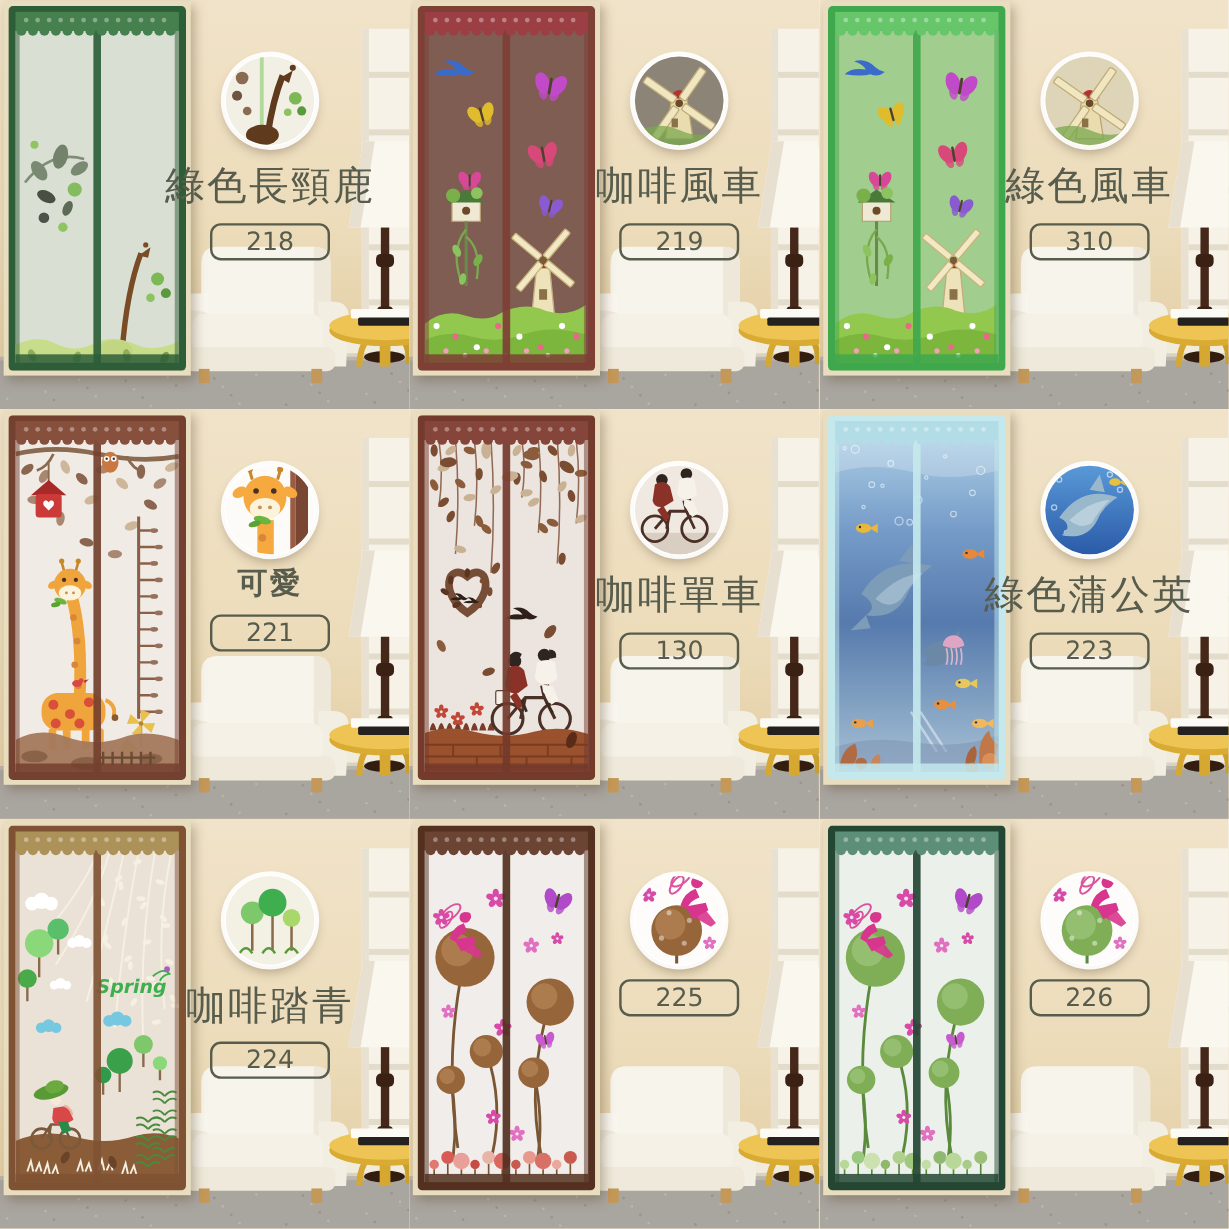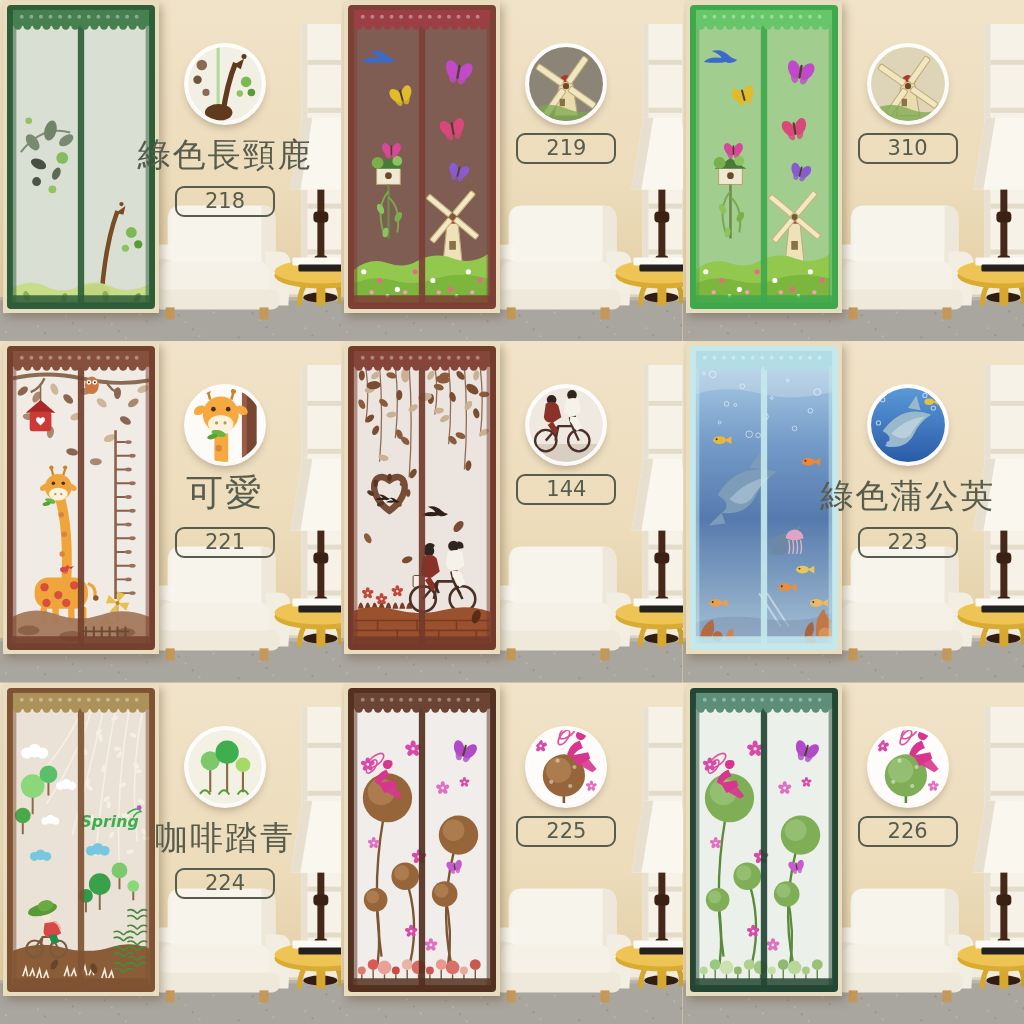--- a/index.html
+++ b/index.html
@@ -14,21 +14,21 @@
            filter:drop-shadow(3px 4px 5px rgba(90,70,40,.38));}
   .curtain::before{content:"";position:absolute;inset:-4px;background:#e9ddc0;z-index:-1;}
   .curtain svg{display:block;width:100%;height:100%;}
   .info{position:absolute;left:118px;top:46px;width:214px;display:flex;
         flex-direction:column;align-items:center;}
   .badge-circle{width:76px;height:76px;border-radius:50%;overflow:hidden;background:#fff;
         box-shadow:0 0 0 3px rgba(255,255,255,.92),0 5px 9px rgba(70,50,30,.35);}
   .badge-circle svg{display:block;width:100%;height:100%;}
   .pname{margin-top:13px;font-size:33px;line-height:1.2;color:var(--label-color,#575c4d);
         letter-spacing:2px;text-align:center;font-weight:500;white-space:nowrap;}
-  .two-line .pname{font-size:37px;margin-top:8px;}
+  .two-line .pname{font-size:25px;margin-top:8px;font-weight:bold;}
   .pcode{margin-top:11px;border:2.5px solid var(--label-color,#575c4d);border-radius:9px;
         padding:0 28px;font-size:21px;line-height:27px;color:var(--label-color,#575c4d);font-weight:500;}
 </style>
 </head>
 <body>
 
 <div id="grid">
     <div class="cell">
     <div class="room">
       <svg viewBox="0 0 342 342" preserveAspectRatio="none">
@@ -435,20 +435,23 @@
                 <rect x="4" y="-3" width="29" height="6" rx="1.5" fill="#f0e6c2" stroke="#c0ac74" transform="rotate(125)"></rect>
                 <rect x="4" y="-3" width="29" height="6" rx="1.5" fill="#f0e6c2" stroke="#c0ac74" transform="rotate(215)"></rect>
                 <rect x="4" y="-3" width="29" height="6" rx="1.5" fill="#f0e6c2" stroke="#c0ac74" transform="rotate(305)"></rect>
    <circle r="3" fill="#6b4a2a"></circle>
    <rect x="-6" y="12" width="5" height="7" fill="#8a7248"></rect>
   </g>
   <path d="M0 62 q18 -11 36 -3 q20 9 36 -3 v16 h-72 z" fill="#7aa84e" opacity=".75"></path>
             </g>
           </svg>
         </div>
+      <div class="pname">
+          <div>咖啡風車</div>
+        </div>
       <div class="pcode"><span>219</span></div>
     </div>
   </div>
     <div class="cell">
     <div class="room">
       <svg viewBox="0 0 342 342" preserveAspectRatio="none">
  <rect x="302" y="24" width="40" height="266" fill="#f6f2e7"></rect>
  <rect x="302" y="24" width="6" height="266" fill="#e8e1d1"></rect>
  <rect x="308" y="60" width="34" height="5" fill="#e3dccb"></rect>
           <rect x="308" y="108" width="34" height="5" fill="#e3dccb"></rect>
@@ -664,20 +667,23 @@
    <rect x="4" y="-3" width="29" height="6" rx="1.5" fill="#f0e6c2" stroke="#c0ac74" transform="rotate(35)"></rect>
                 <rect x="4" y="-3" width="29" height="6" rx="1.5" fill="#f0e6c2" stroke="#c0ac74" transform="rotate(125)"></rect>
                 <rect x="4" y="-3" width="29" height="6" rx="1.5" fill="#f0e6c2" stroke="#c0ac74" transform="rotate(215)"></rect>
                 <rect x="4" y="-3" width="29" height="6" rx="1.5" fill="#f0e6c2" stroke="#c0ac74" transform="rotate(305)"></rect>
    <circle r="3" fill="#6b4a2a"></circle>
    <rect x="-6" y="12" width="5" height="7" fill="#8a7248"></rect>
   </g>
   <path d="M0 62 q18 -11 36 -3 q20 9 36 -3 v16 h-72 z" fill="#7aa84e" opacity=".75"></path>
             </g>
           </svg>
+        </div>
+      <div class="pname">
+          <div>綠色風車</div>
         </div>
       <div class="pcode"><span>310</span></div>
     </div>
   </div>
     <div class="cell two-line">
     <div class="room">
       <svg viewBox="0 0 342 342" preserveAspectRatio="none">
  <rect x="302" y="24" width="40" height="266" fill="#f6f2e7"></rect>
  <rect x="302" y="24" width="6" height="266" fill="#e8e1d1"></rect>
  <rect x="308" y="60" width="34" height="5" fill="#e3dccb"></rect>
@@ -1215,21 +1221,24 @@
    <circle cx="8" cy="-2" r="5" fill="#2e2420"></circle>
    <path d="M2 2 q8 -5 13 2 l3 12 -8 5 q-8 2 -10 -5 z" fill="#8a3228"></path>
    <path d="M9 20 l6 10 -4 4 -7 -10 z" fill="#8a3228"></path>
    <circle cx="29" cy="-7" r="5" fill="#2e2420"></circle>
    <path d="M23 -2 q8 -4 13 0 l2 13 -7 4 q-8 0 -10 -5 z" fill="#f6f2ea"></path>
    <path d="M27 15 l8 1 4 11 -5 3 -7 -10 z" fill="#f6f2ea"></path>
   </g>
             </g>
           </svg>
         </div>
-      <div class="pcode"><span>144</span></div>
+      <div class="pname">
+          <div>咖啡單車</div>
+        </div>
+      <div class="pcode"><span>130</span></div>
     </div>
   </div>
     <div class="cell">
     <div class="room">
       <svg viewBox="0 0 342 342" preserveAspectRatio="none">
  <rect x="302" y="24" width="40" height="266" fill="#f6f2e7"></rect>
  <rect x="302" y="24" width="6" height="266" fill="#e8e1d1"></rect>
  <rect x="308" y="60" width="34" height="5" fill="#e3dccb"></rect>
           <rect x="308" y="108" width="34" height="5" fill="#e3dccb"></rect>
           <rect x="308" y="156" width="34" height="5" fill="#e3dccb"></rect>

